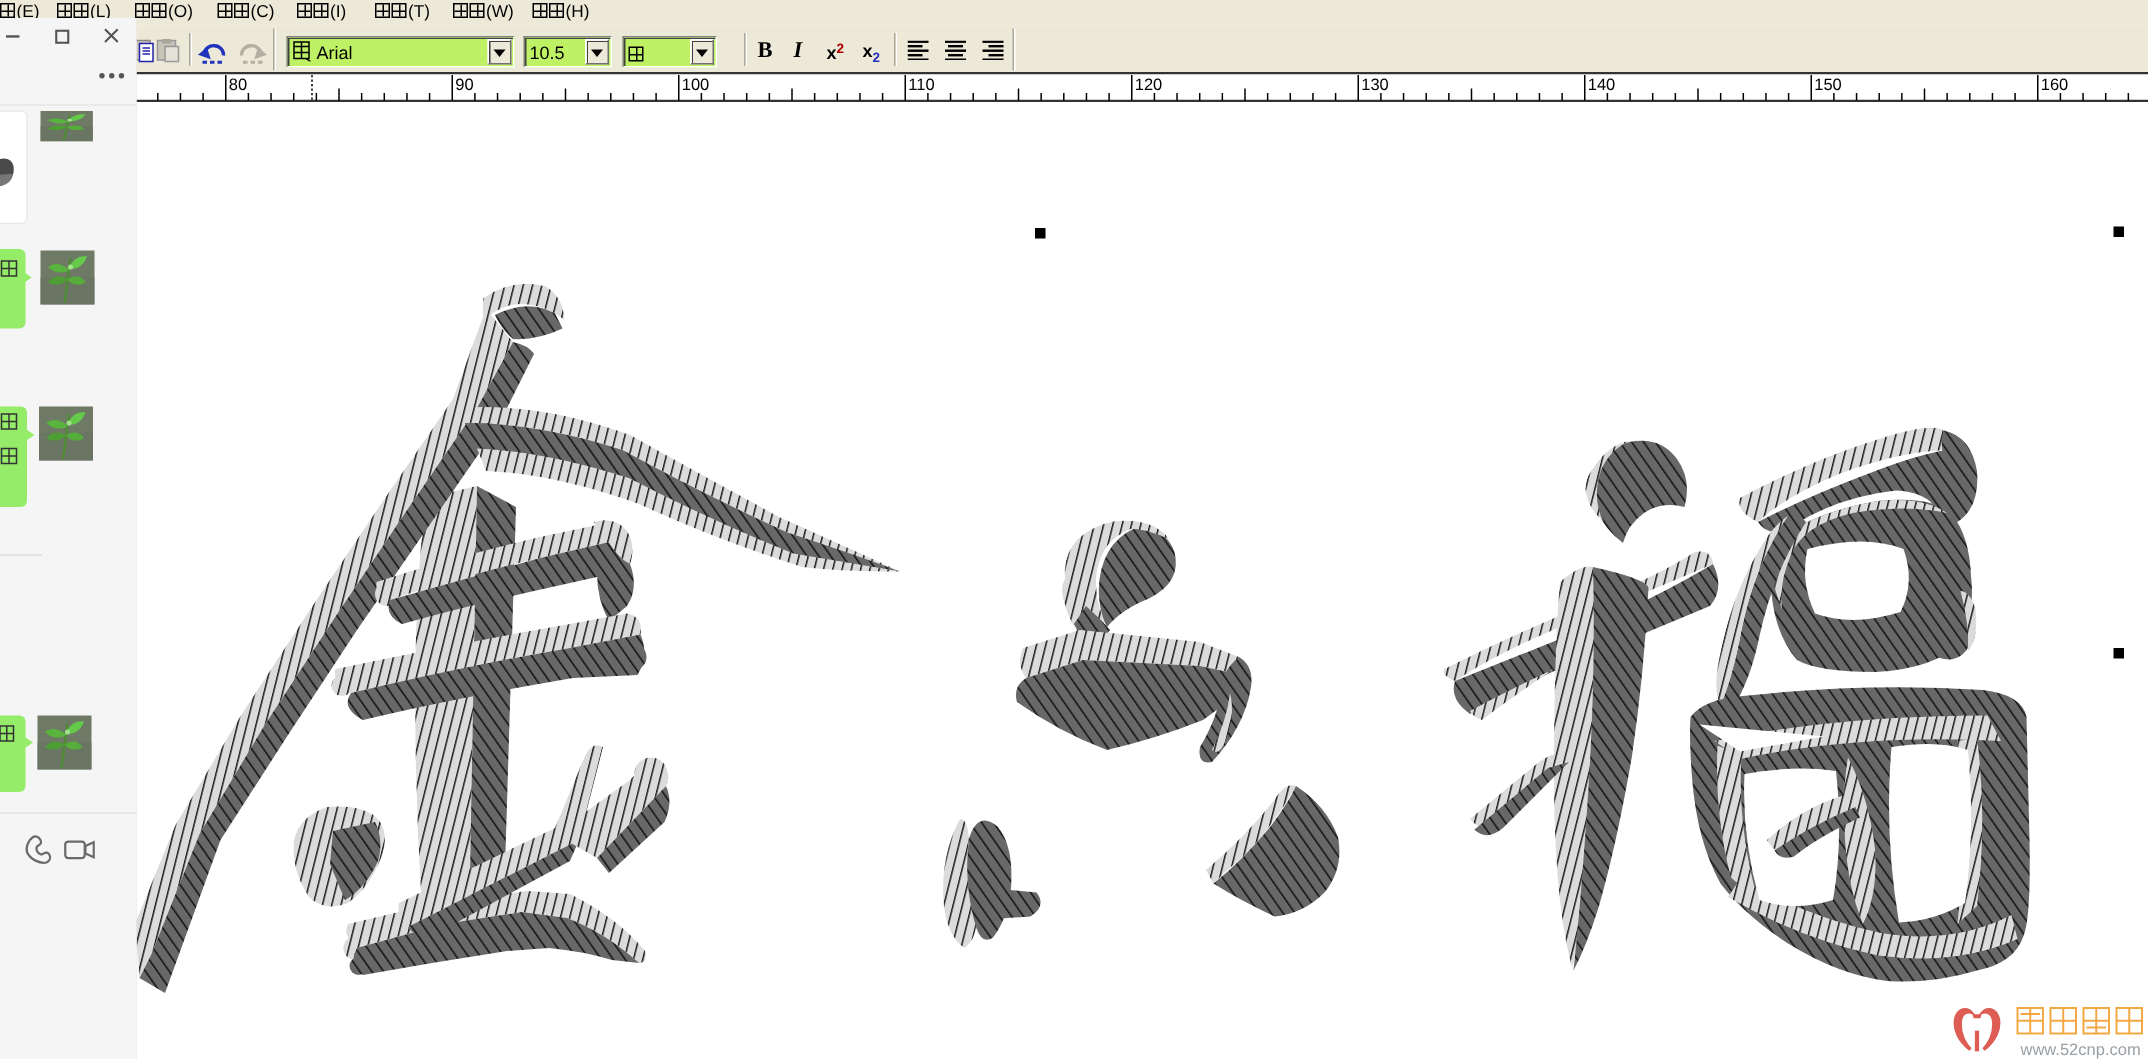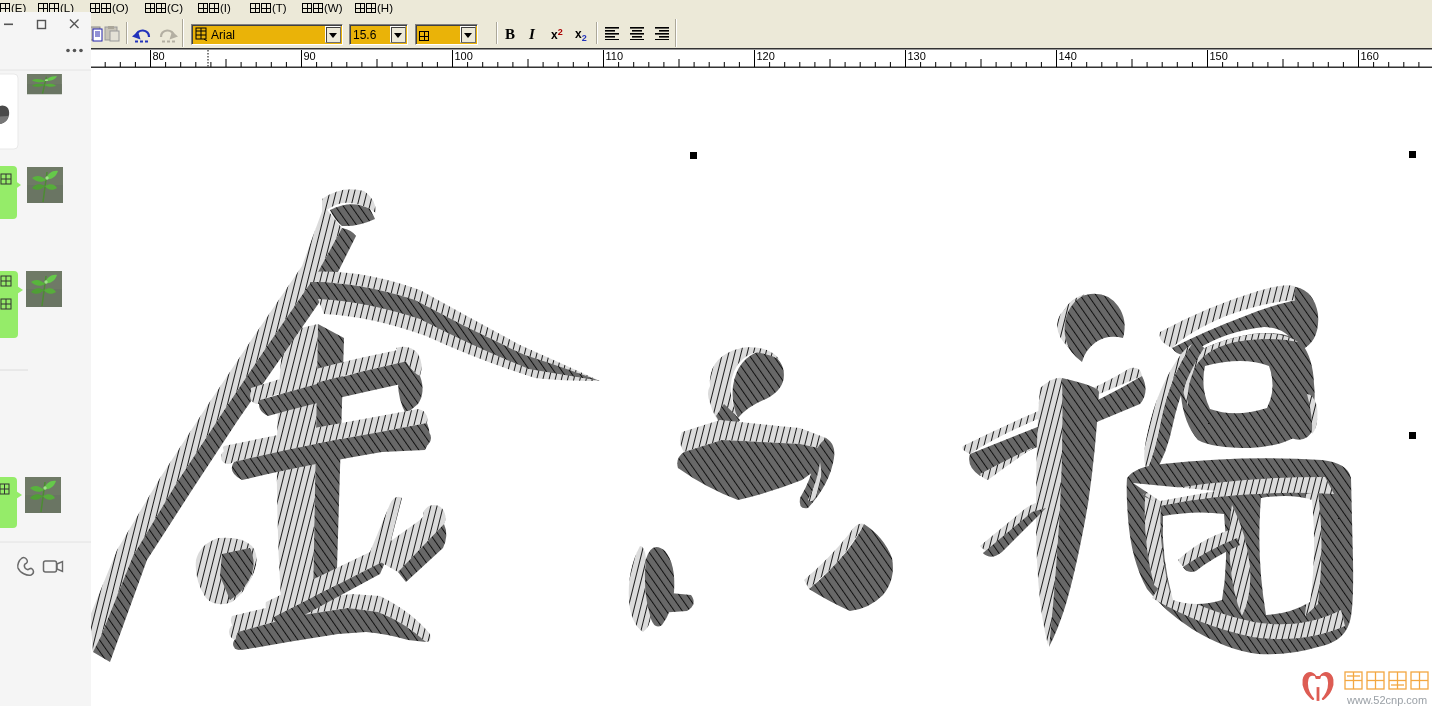--- a/index.html
+++ b/index.html
@@ -4,21 +4,21 @@
 *{box-sizing:border-box}
 .abs{position:absolute}
 #menubar{position:absolute;left:0;top:0;width:1432px;height:17px;background:#ece9d8;font-size:11.5px;color:#000}
 .mi{position:absolute;top:2px;height:13px;white-space:nowrap}
 .h{display:inline-block;width:10px;height:10px;border:1px solid #000;position:relative;vertical-align:-1px;margin-right:1px}
 .h:before{content:"";position:absolute;left:0;right:0;top:4px;height:1px;background:#000}
 .h:after{content:"";position:absolute;top:0;bottom:0;left:4px;width:1px;background:#000}
 #toolbar{position:absolute;left:0;top:17px;width:1432px;height:31px;background:#ece9d8}
 .tsep{position:absolute;top:5px;height:22px;width:2px;border-left:1px solid #aca899;border-right:1px solid #fff}
 .gsep{position:absolute;top:2px;height:28px;width:2px;border-left:1px solid #aca899;border-right:1px solid #fff}
-.combo{position:absolute;top:7px;height:21px;background:#eab308;border:1px solid #808080;border-right-color:#fff;border-bottom-color:#fff;box-shadow:inset 1px 1px 0 #404040}
+.combo{position:absolute;top:7px;height:21px;background:#bef264;border:1px solid #808080;border-right-color:#fff;border-bottom-color:#fff;box-shadow:inset 1px 1px 0 #404040}
 .ddbtn{position:absolute;right:1px;top:1px;bottom:1px;width:16px;background:#ece9d8;border:1px solid #fff;border-right-color:#707070;border-bottom-color:#707070;box-shadow:1px 1px 0 #404040 inset}
 .ddbtn:after{content:"";position:absolute;left:3px;top:6px;border:4px solid transparent;border-top:5px solid #000}
 .ctext{position:absolute;left:17px;top:3px;font-size:12px;color:#000}
 #ruler{position:absolute;left:0;top:48px;width:1432px;height:20px}
 #canvas{position:absolute;left:0;top:68px;width:1432px;height:638px;background:#fff}
 .handle{position:absolute;width:7px;height:7px;background:#000}
 #wechat{position:absolute;left:0;top:12px;width:91px;height:694px;background:#f5f5f5;border-right:1px solid #ddd}
 </style></head>
 <body>
 <div id="menubar">
@@ -67,21 +67,21 @@
      <rect x="1" y="1" width="10" height="11" fill="none" stroke="#000"></rect>
      <line x1="1" y1="4" x2="11" y2="4" stroke="#000"></line>
         <line x1="1" y1="8" x2="11" y2="8" stroke="#000"></line>
      <line x1="6" y1="1" x2="6" y2="12" stroke="#000"></line>
         <line x1="9" y1="12" x2="12" y2="14" stroke="#000"></line>
    </svg>
    <span class="ctext" style="left:19px">Arial</span>
    <div class="ddbtn"></div>
  </div>
  <div class="combo" style="left:349px;width:59px">
-   <span class="ctext" style="left:3px">15.6</span>
+   <span class="ctext" style="left:3px">10.5</span>
    <div class="ddbtn"></div>
  </div>
  <div class="combo" style="left:415px;width:63px">
    <span class="ctext" style="left:3px;top:4px"><span class="h"></span></span>
    <div class="ddbtn"></div>
  </div>
  <div class="tsep" style="left:496px"></div>
  <div class="abs" style="left:505px;top:9px;font-family:'Liberation Serif',serif;font-weight:bold;font-size:15px">B</div>
  <div class="abs" style="left:529px;top:9px;font-family:'Liberation Serif',serif;font-style:italic;font-weight:bold;font-size:15px">I</div>
  <div class="abs" style="left:551px;top:10px;font-weight:bold;font-size:12px">x<span style="color:#aa0000;font-size:9px;vertical-align:4px">2</span></div>

